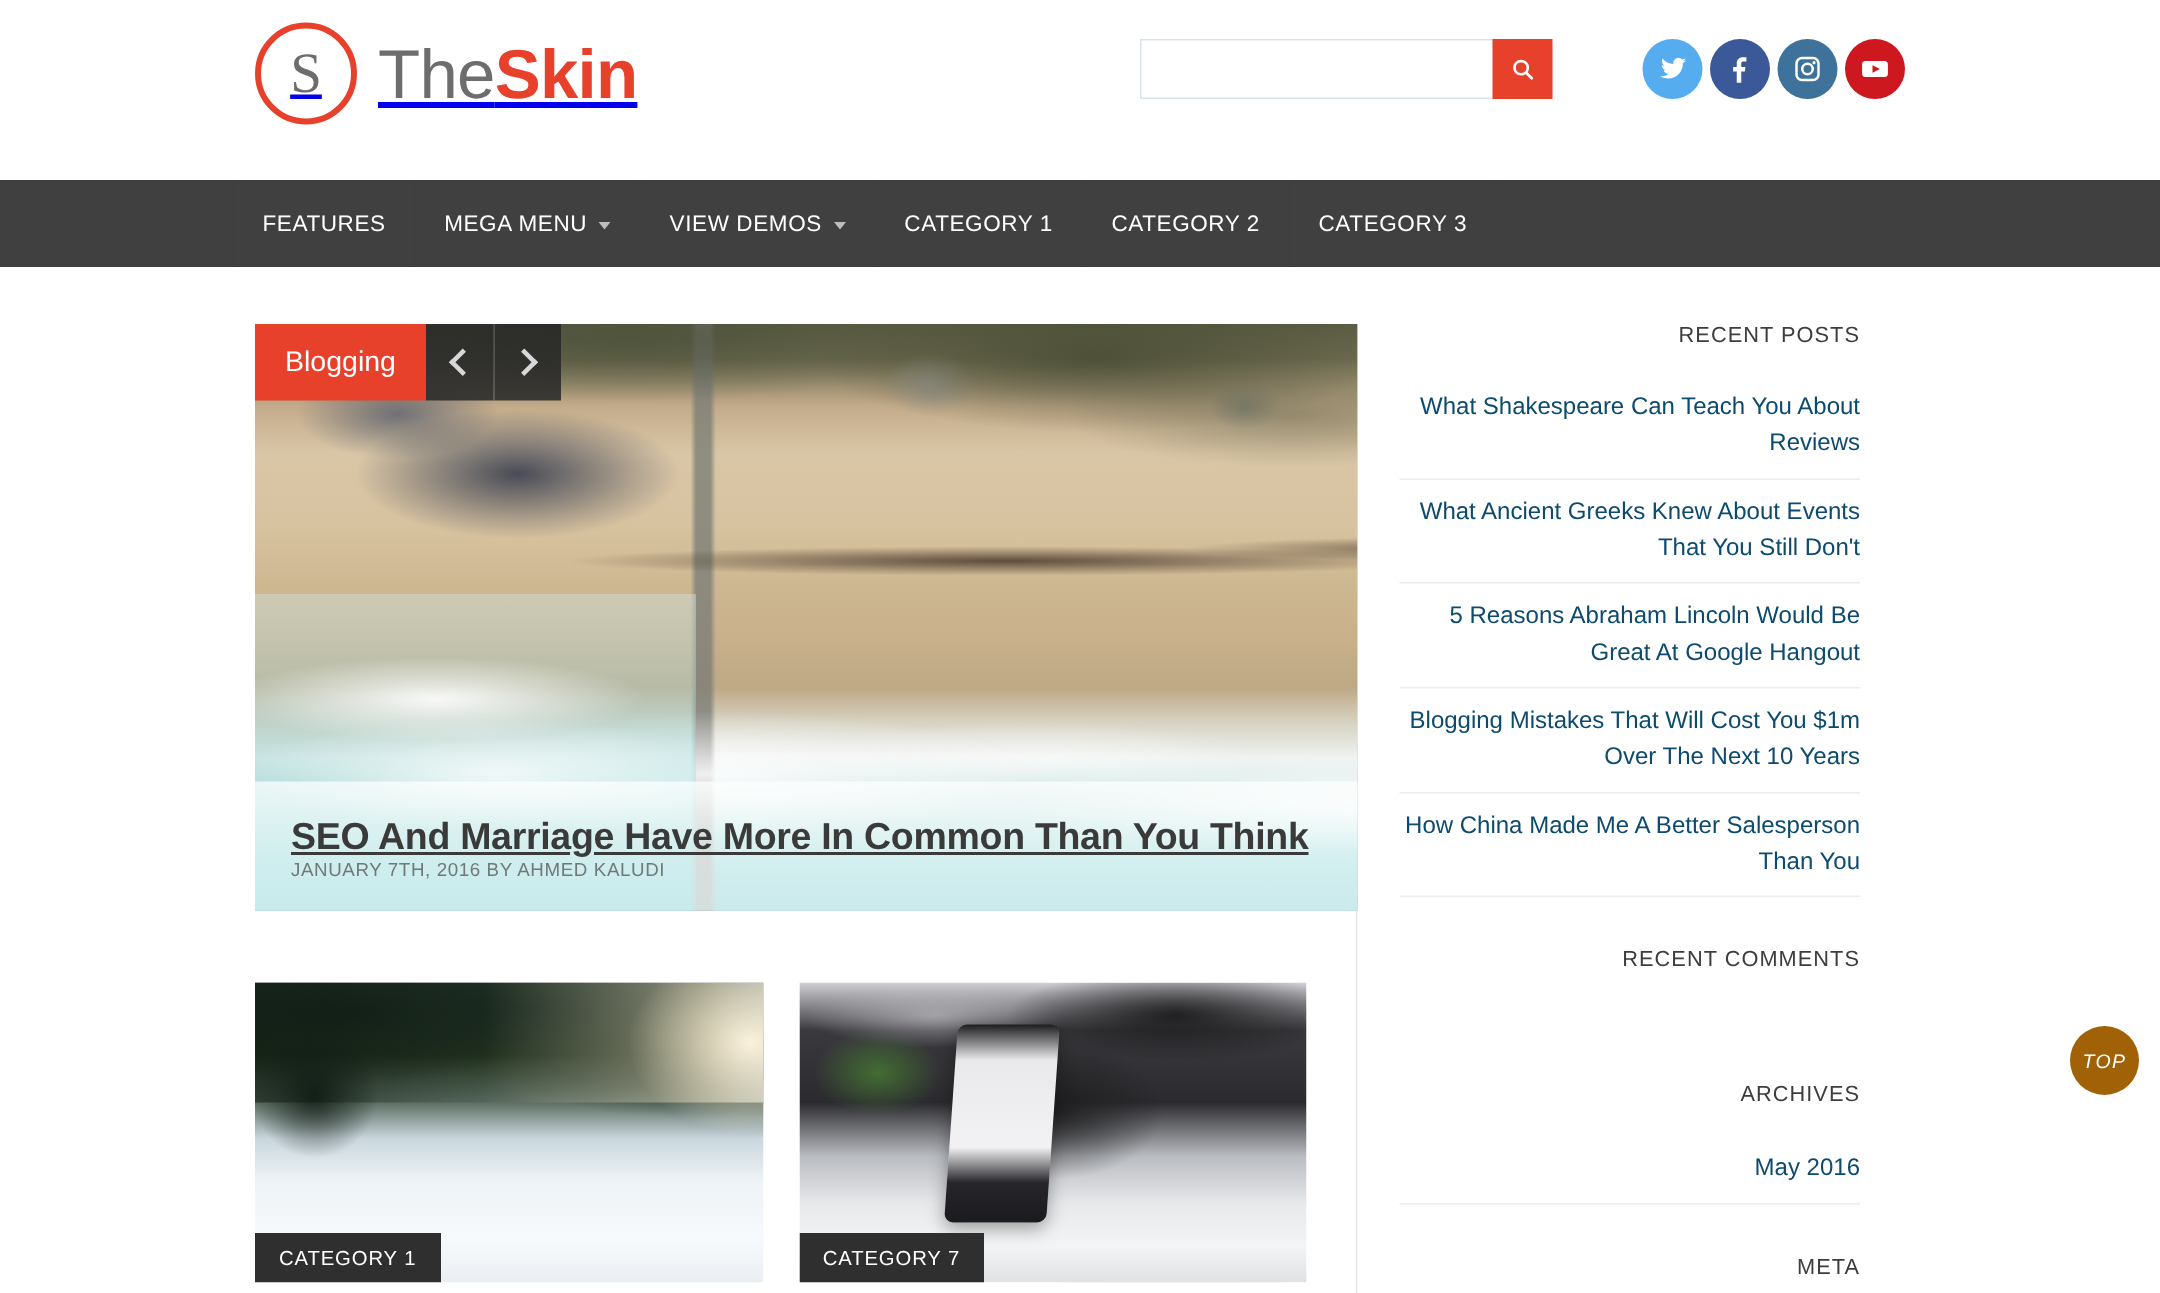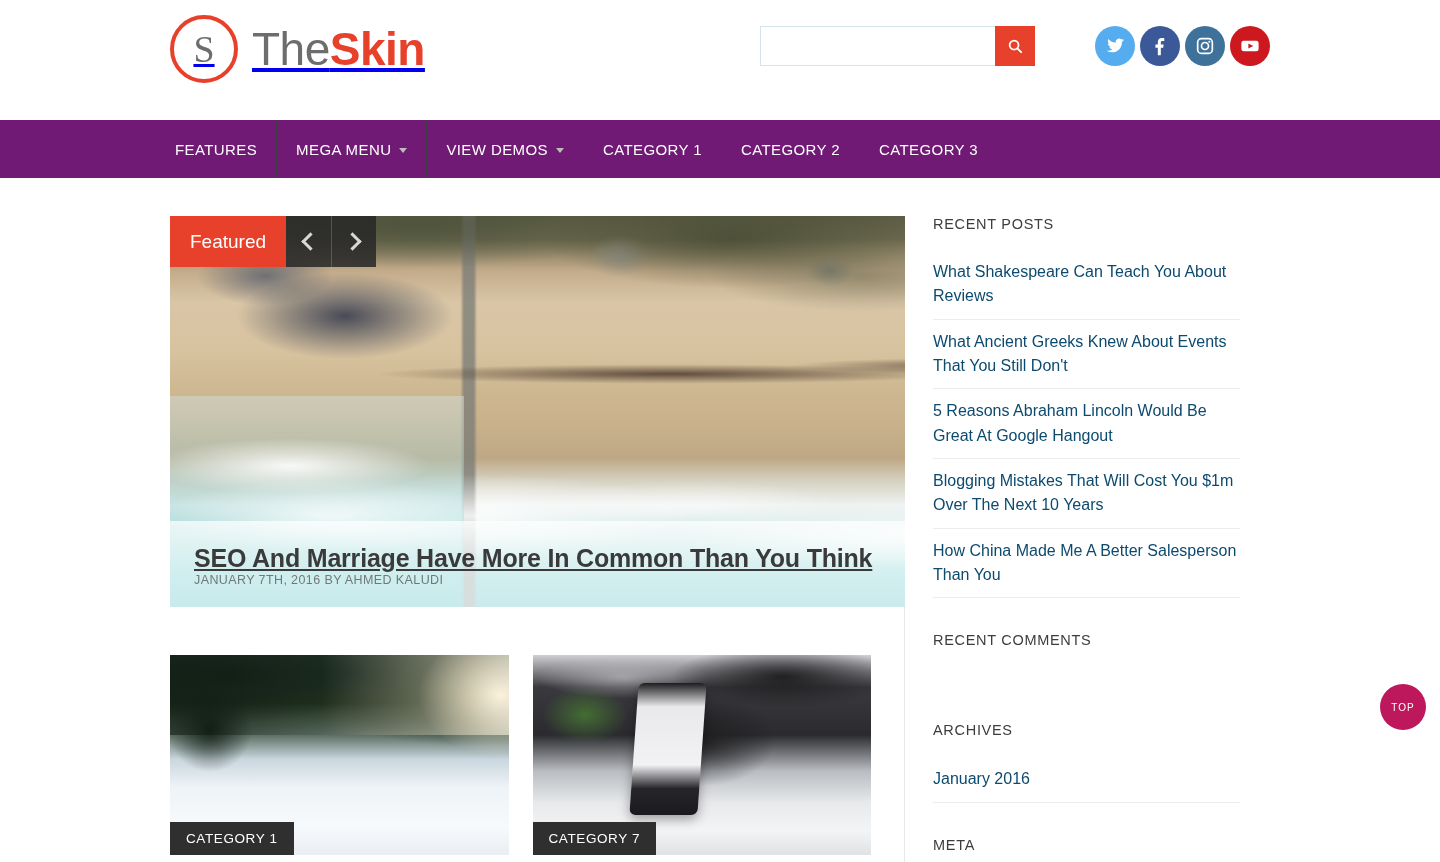--- a/index.html
+++ b/index.html
@@ -81,21 +81,21 @@
     text-decoration: none;
   }
   .s-tw { background: #55acee; }
   .s-fb { background: #3b5998; }
   .s-ig { background: #3f729b; }
   .s-yt { background: #cc181e; }
 
   
   .nav {
     height: 58px;
-    background: #701a75;
+    background: #404040;
     display: flex;
     align-items: stretch;
     padding-left: 155px;
   }
   .nav-item {
     display: flex; align-items: center; gap: 8px;
     padding: 0 19px;
     color: #ffffff;
     font-size: 15px;
     letter-spacing: 0.4px;
@@ -121,20 +121,21 @@
     height: 684px;
   }
   .main {
     width: 735px;
     padding-right: 33px;
     border-right: 1px solid #e8e8e8;
   }
   .sidebar {
     width: 335px;
     padding-left: 28px;
+    text-align: right;
   }
 
   
   .featured {
     position: relative;
     width: 735px; height: 391px;
     overflow: hidden;
     background: #cfd7d6;
   }
   .feat-photo {
@@ -311,26 +312,27 @@
   }
   .empty-widget { height: 22px; }
   .archives li a, .meta li a { padding: 11px 0; }
 
   
   .top-btn {
     position: absolute;
     right: 14px; top: 684px;
     width: 46px; height: 46px;
     border-radius: 50%;
-    background: #be185d;
+    background: #a16207;
     color: #ffffff;
-    font-size: 10px;
+    font-size: 13px;
     letter-spacing: 1px;
     display: flex; align-items: center; justify-content: center;
     cursor: pointer;
+    font-style: italic;
   }
 </style>
 </head>
 <body>
 
 <div class="header">
 
   <a class="logo" href="#">
     <span class="logo-mark">
       <span>S</span>
@@ -401,21 +403,21 @@
 </nav>
 
 <div class="page">
 
   <div class="main">
 
     <div class="featured">
       <div class="feat-photo"></div>
 
       <div class="feat-bar">
-        <div class="feat-badge">Featured</div>
+        <div class="feat-badge">Blogging</div>
         <div class="feat-arrow">
           <i class="chev left"></i>
         </div>
         <div class="feat-arrow">
           <i class="chev right"></i>
         </div>
       </div>
 
       <div class="feat-caption">
         <a class="feat-title" href="#">SEO And Marriage Have More In Common Than You Think</a>
@@ -461,21 +463,21 @@
 
     <div class="widget">
       <div class="widget-title">RECENT COMMENTS</div>
       <div class="empty-widget"></div>
     </div>
 
     <div class="widget archives">
       <div class="widget-title">ARCHIVES</div>
       <ul>
         <li>
-            <a href="#">January 2016</a>
+            <a href="#">May 2016</a>
           </li>
       </ul>
     </div>
 
     <div class="widget meta">
       <div class="widget-title">META</div>
       <ul>
         <li>
             <a href="#">Log in</a>
           </li>

